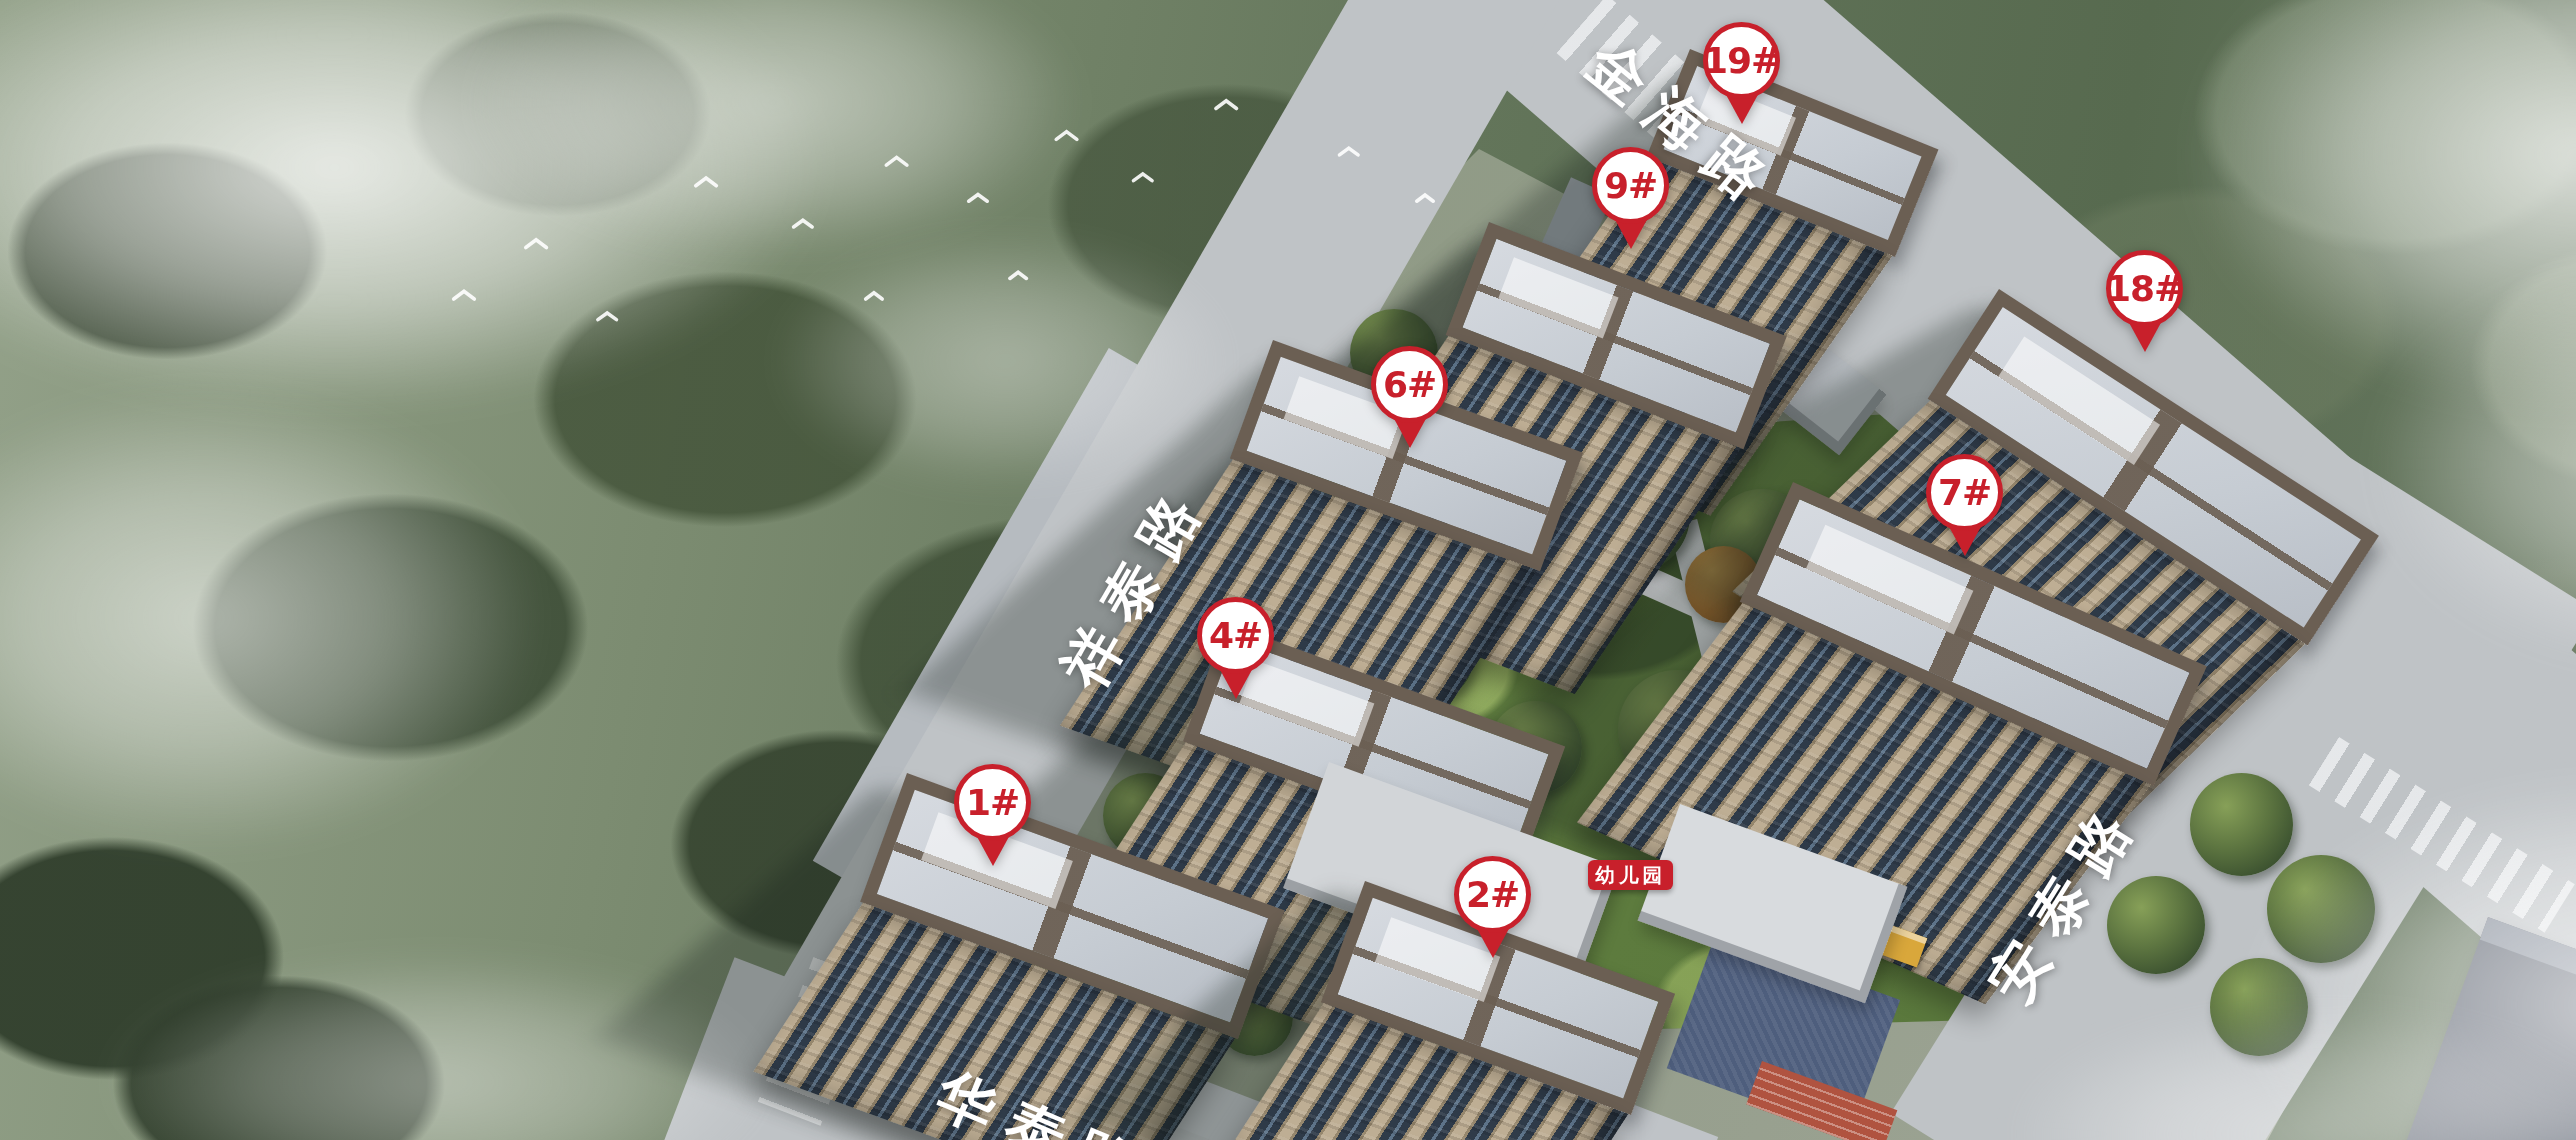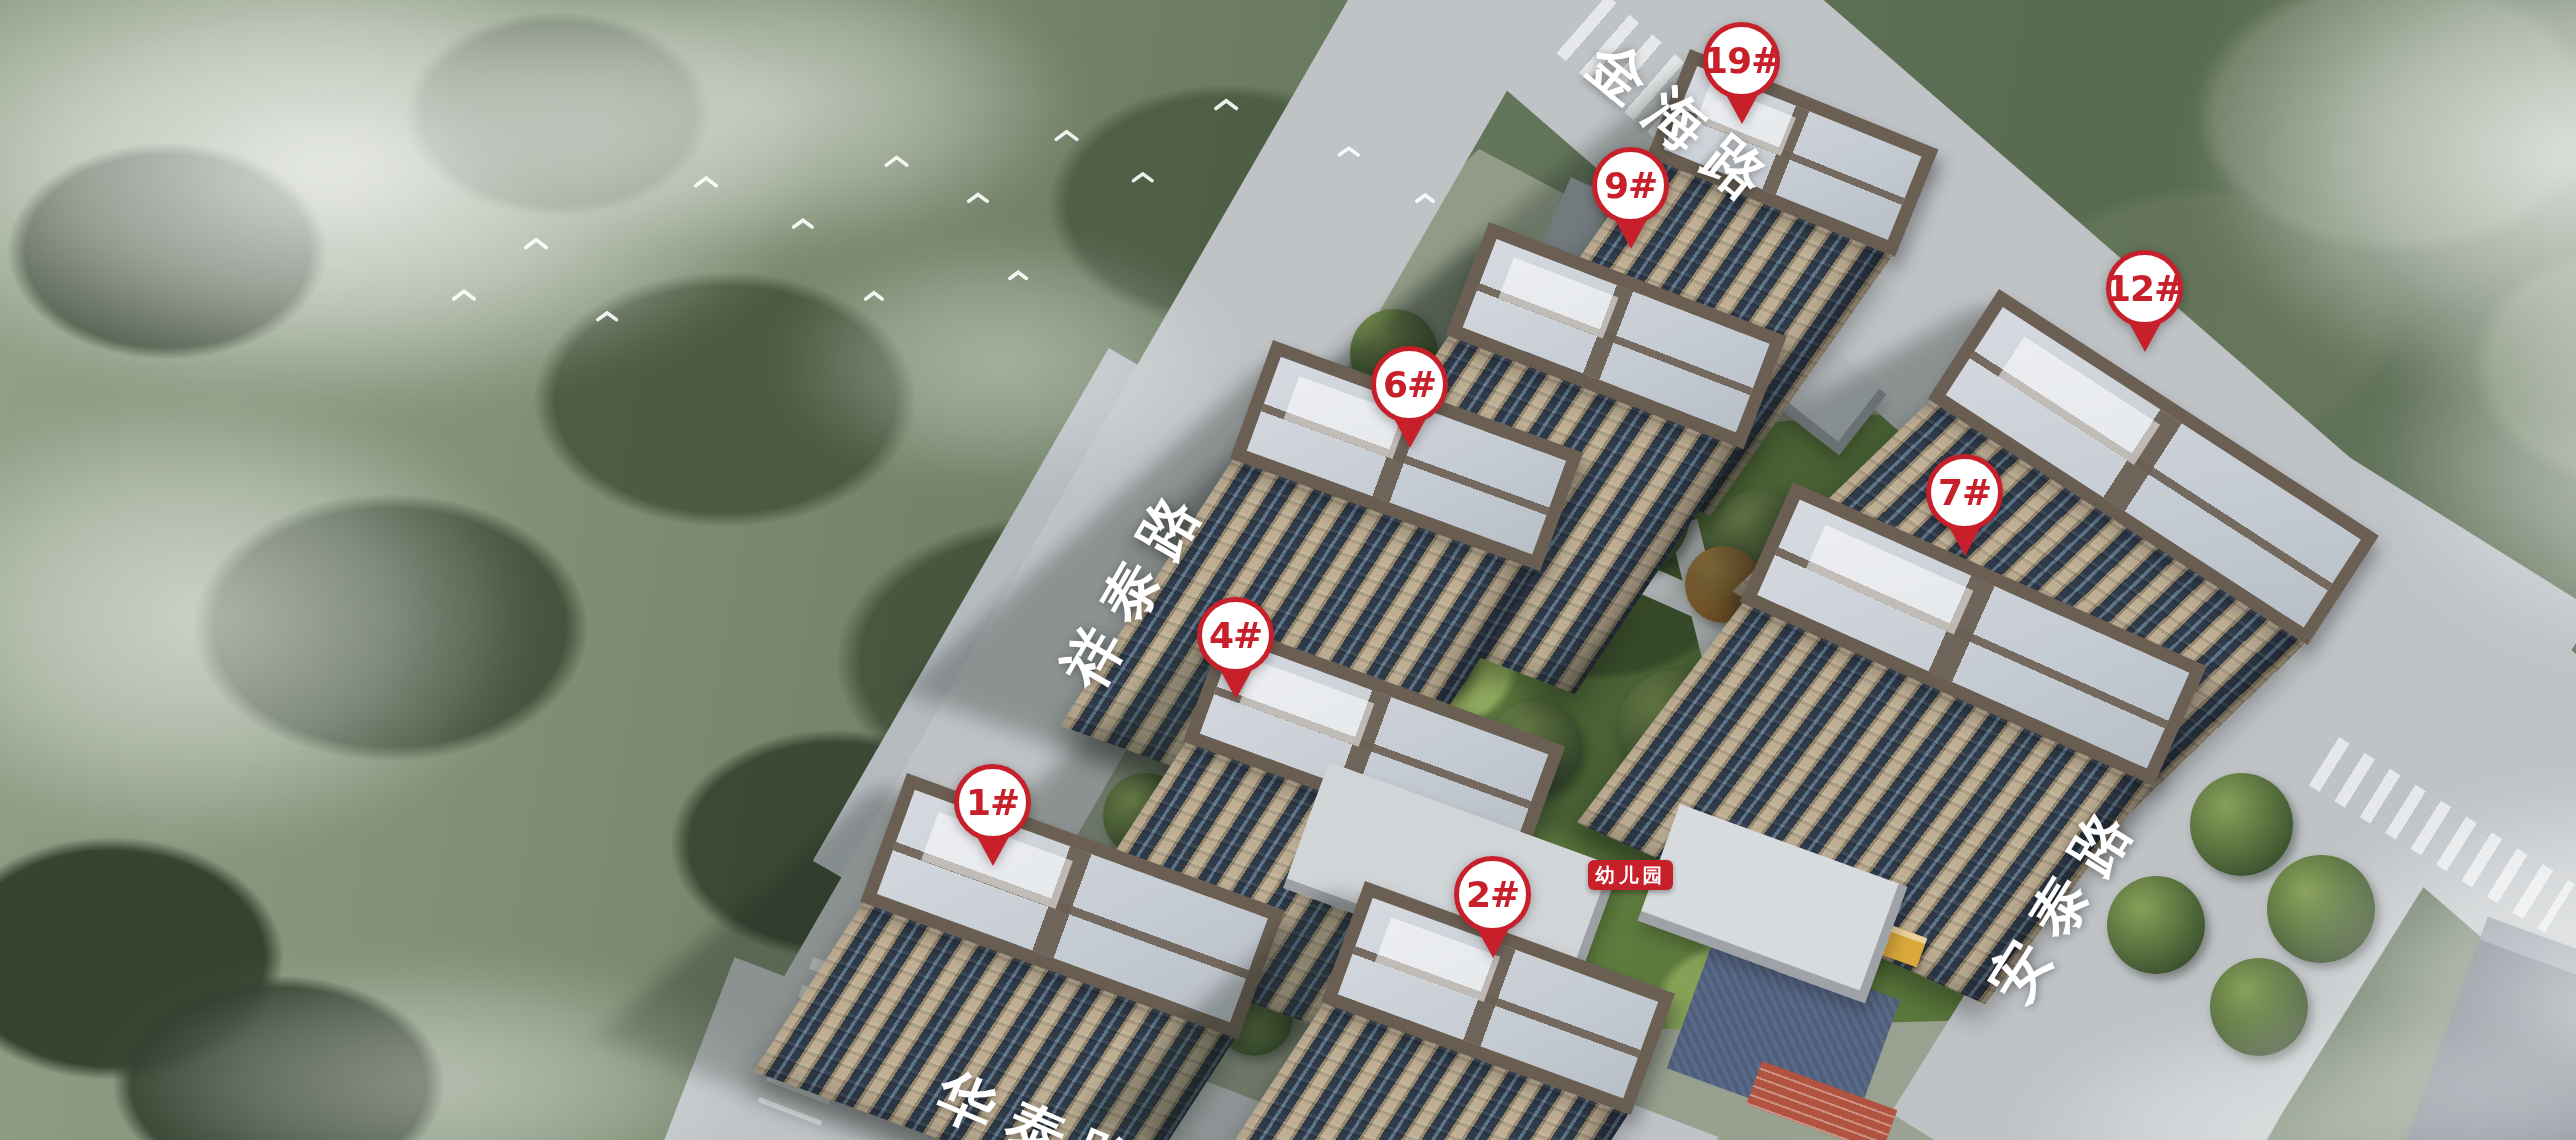--- a/index.html
+++ b/index.html
@@ -288,18 +288,18 @@
   </div>
   <div class="pin" style="left:1703px;top:22px">
     <span class="pin-tail"></span>
     <span class="pin-head">
         <b class="pin-label">19#</b>
       </span>
   </div>
   <div class="pin" style="left:2106px;top:250px">
     <span class="pin-tail"></span>
     <span class="pin-head">
-        <b class="pin-label">12#</b>
+        <b class="pin-label">18#</b>
       </span>
   </div>
 
 </div>
 
 
 </body></html>

